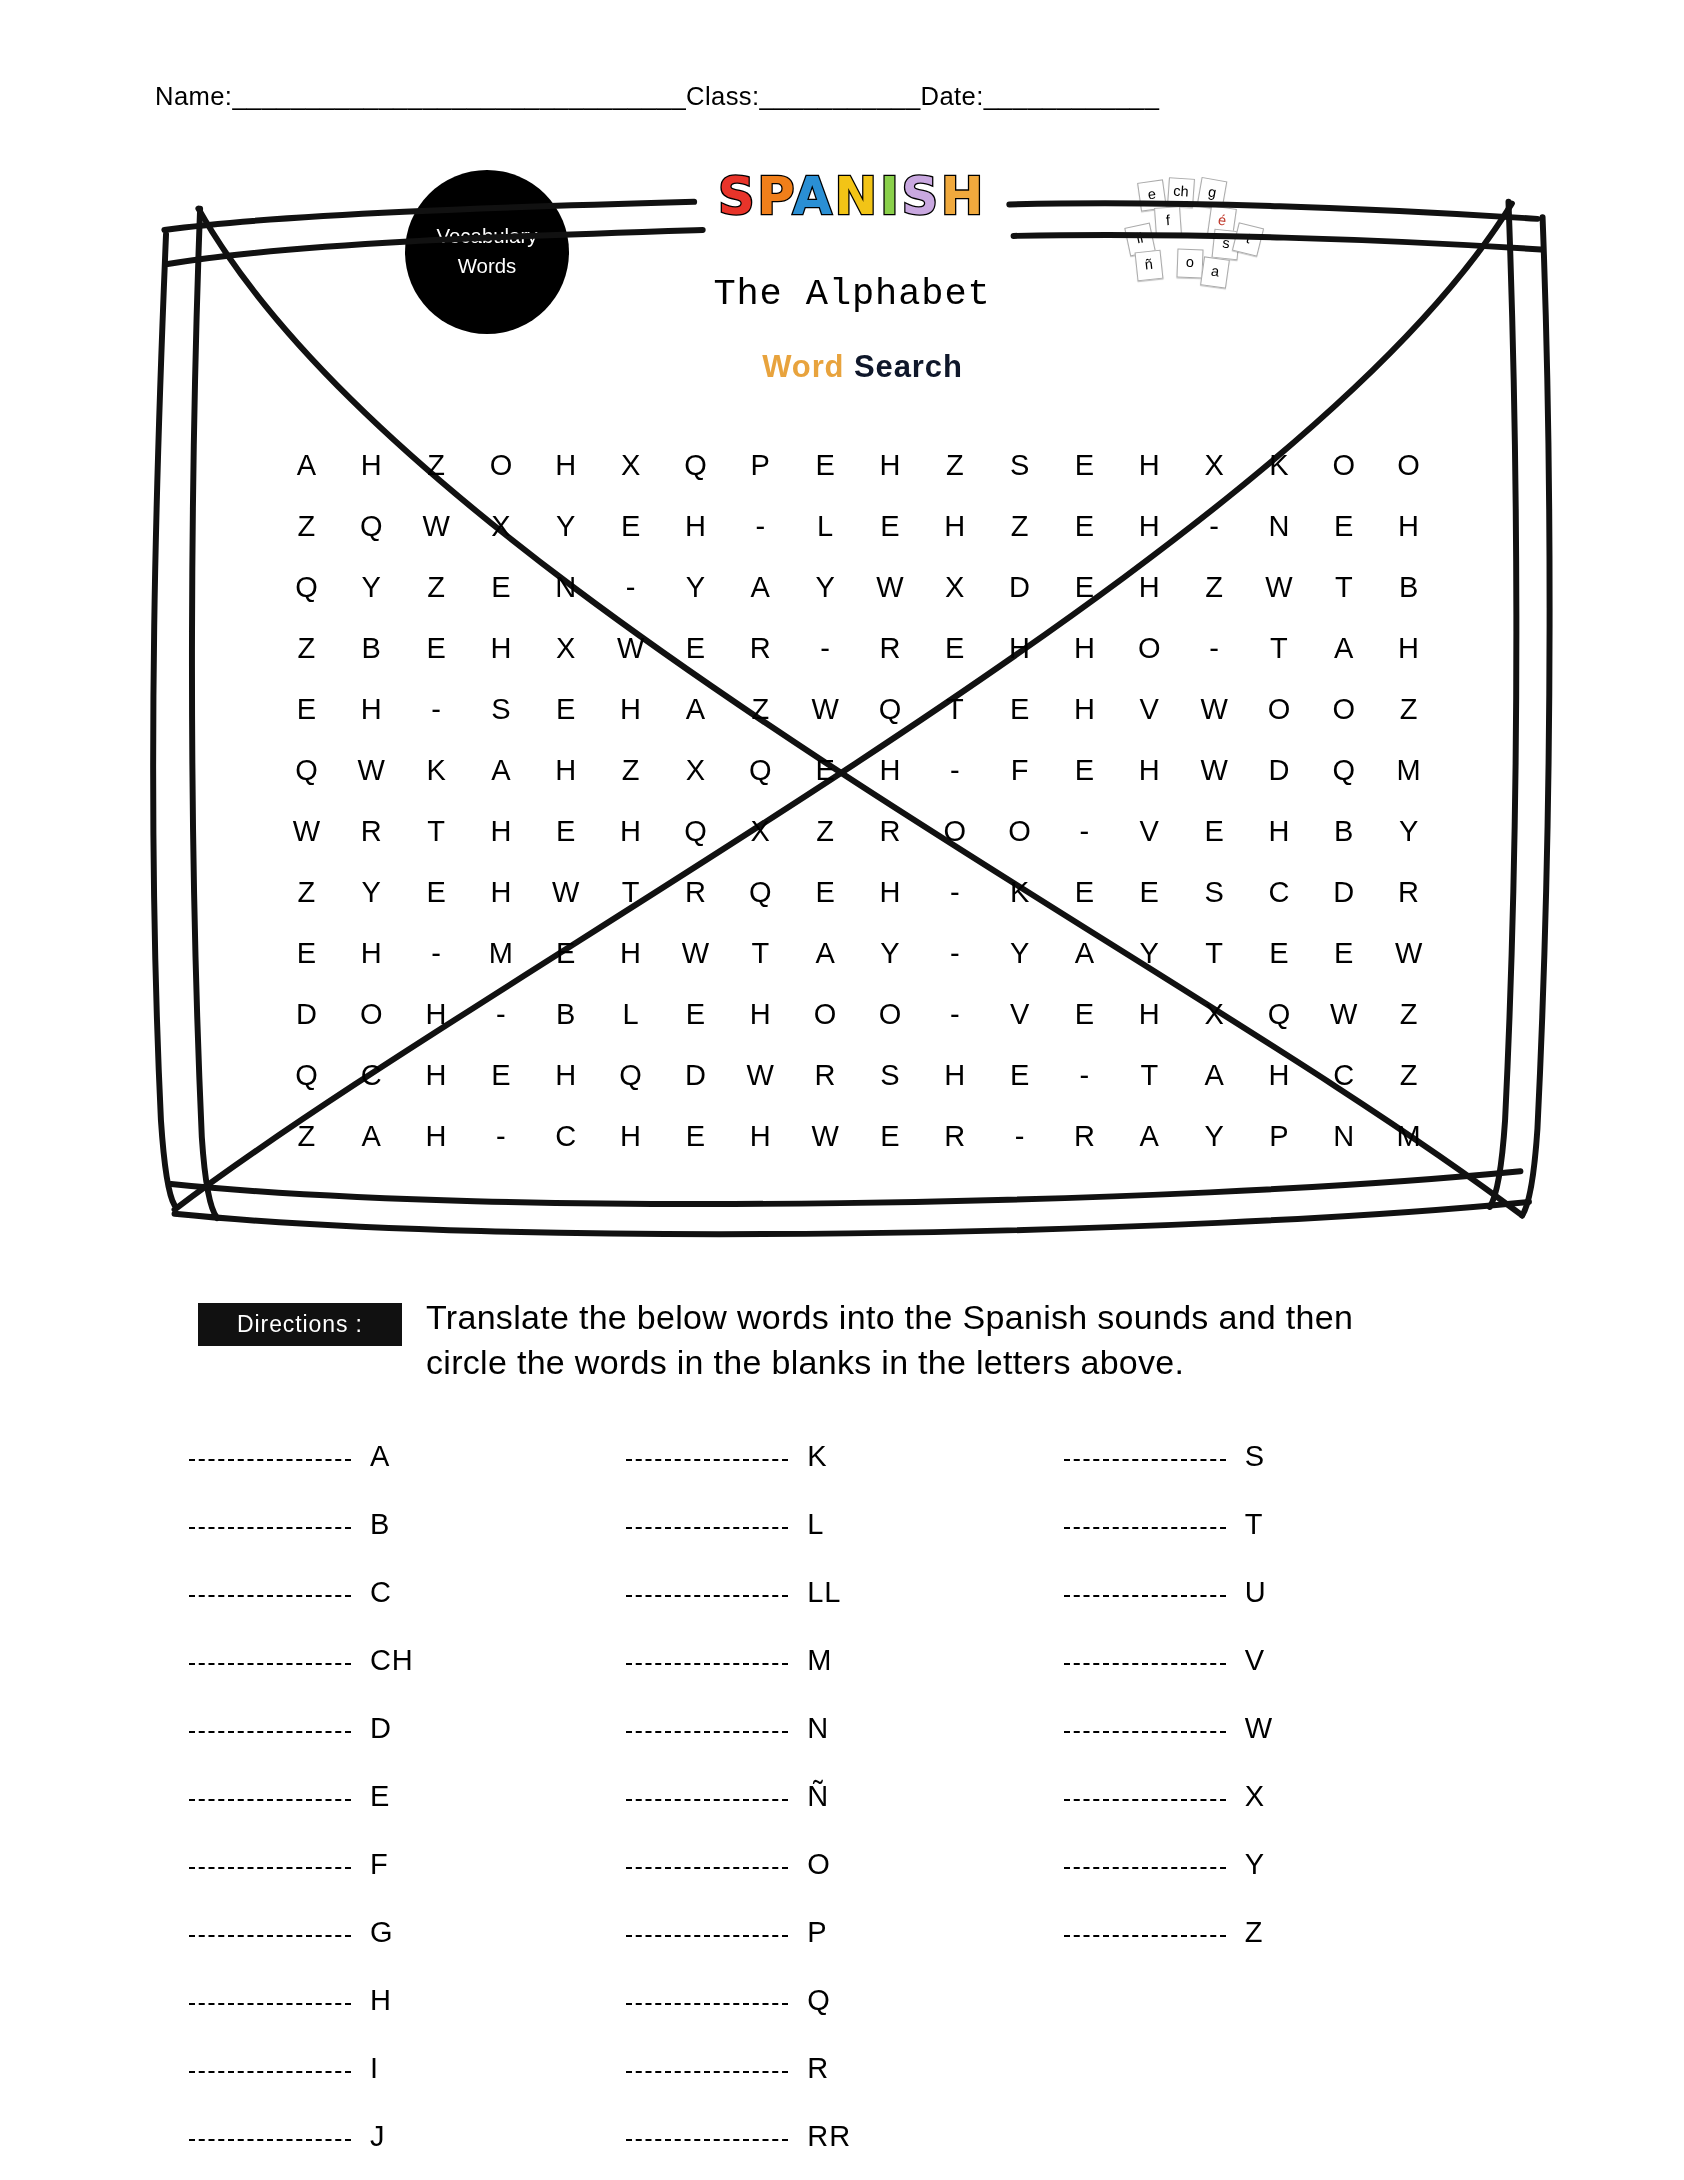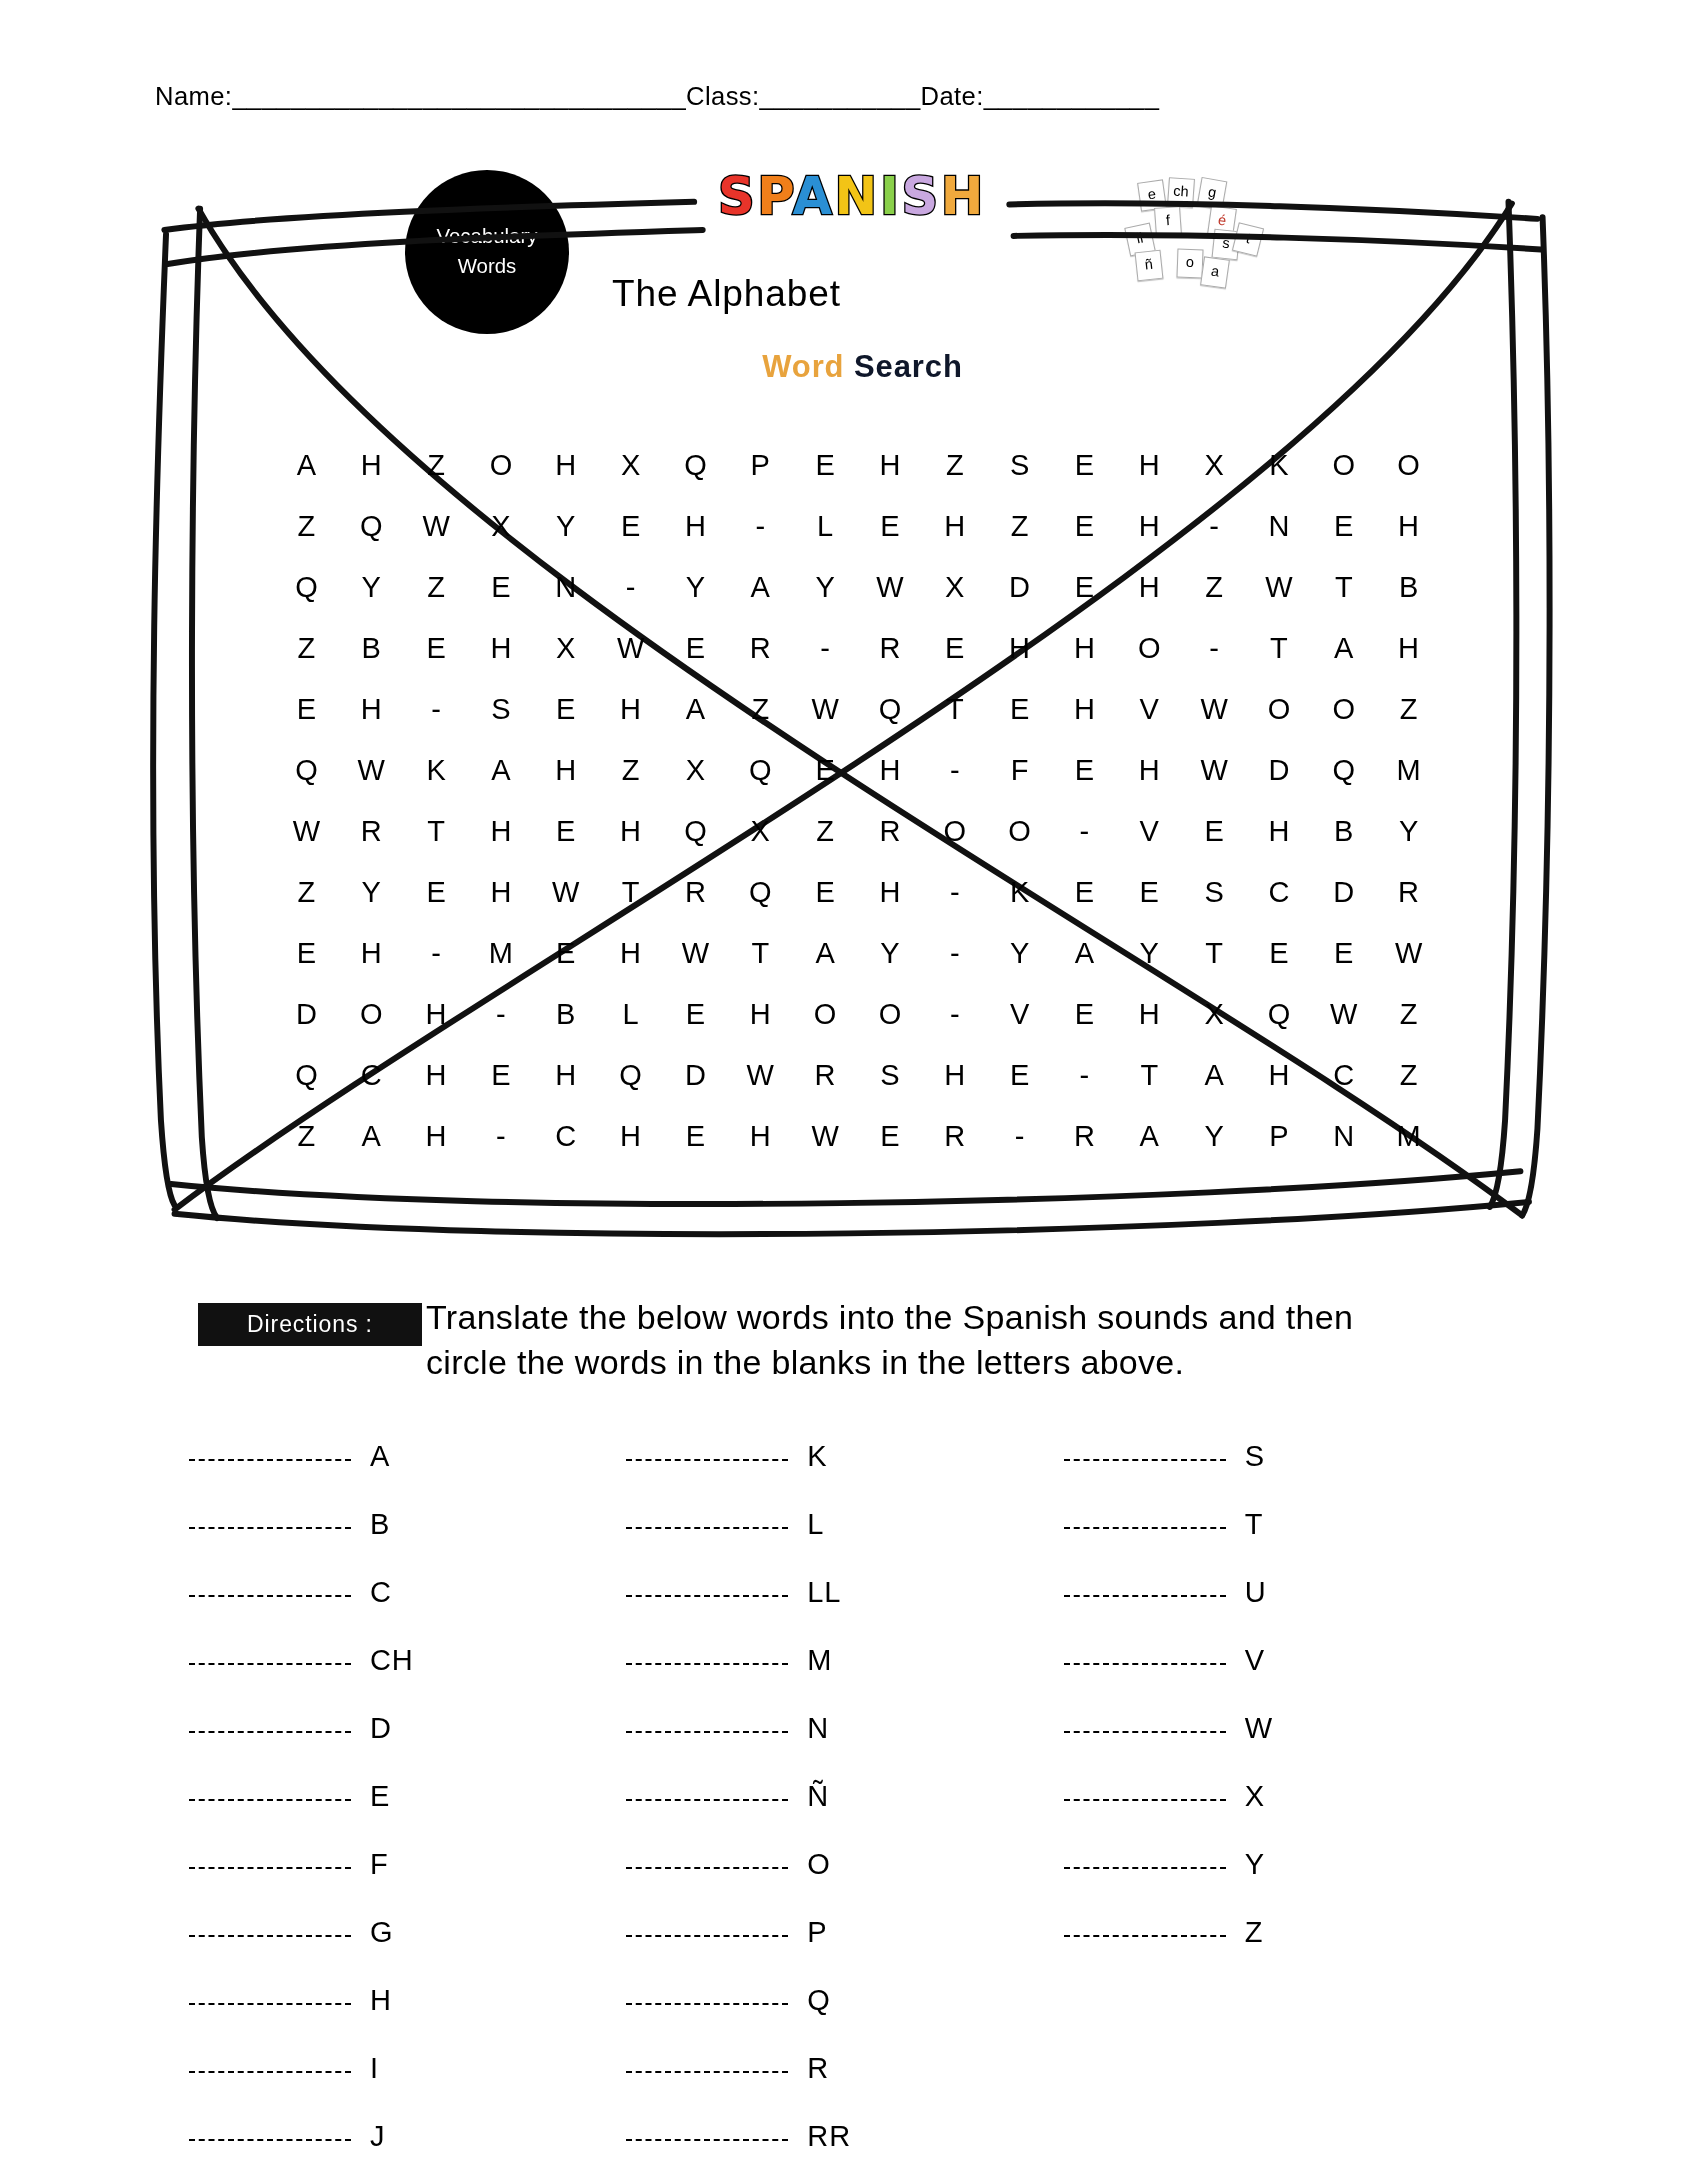--- a/index.html
+++ b/index.html
@@ -62,23 +62,24 @@
     letter-spacing: 2.6px;
     white-space: nowrap;
   }
   .title-spanish span {
     -webkit-text-stroke: 2.6px #000;
     paint-order: stroke fill;
   }
   .title-sub {
     position: absolute;
     top: 273px;
-    left: 612px;
+    left: 588px;
     width: 528px;
-    font-family: Liberation Sans, sans-serif;
+    text-align: center;
+    font-family: Liberation Mono, monospace;
     font-size: 37px;
     letter-spacing: 0.9px;
   }
   .title-ws {
     position: absolute;
     top: 349px;
     left: 588px;
     width: 528px;
     text-align: center;
     font-family: "Liberation Sans", sans-serif;
@@ -133,21 +134,21 @@
     font-size: 29px;
     text-align: center;
   }
   .grid .cell { line-height: 29px; }
 
   
   .dir-label {
     position: absolute;
     top: 1303px;
     left: 198px;
-    width: 224px;
+    width: 204px;
     height: 43px;
     background: #111;
     color: #fff;
     font-family: "Liberation Sans", sans-serif;
     font-size: 23px;
     letter-spacing: 0.9px;
     display: flex;
     align-items: center;
     justify-content: center;
   }

